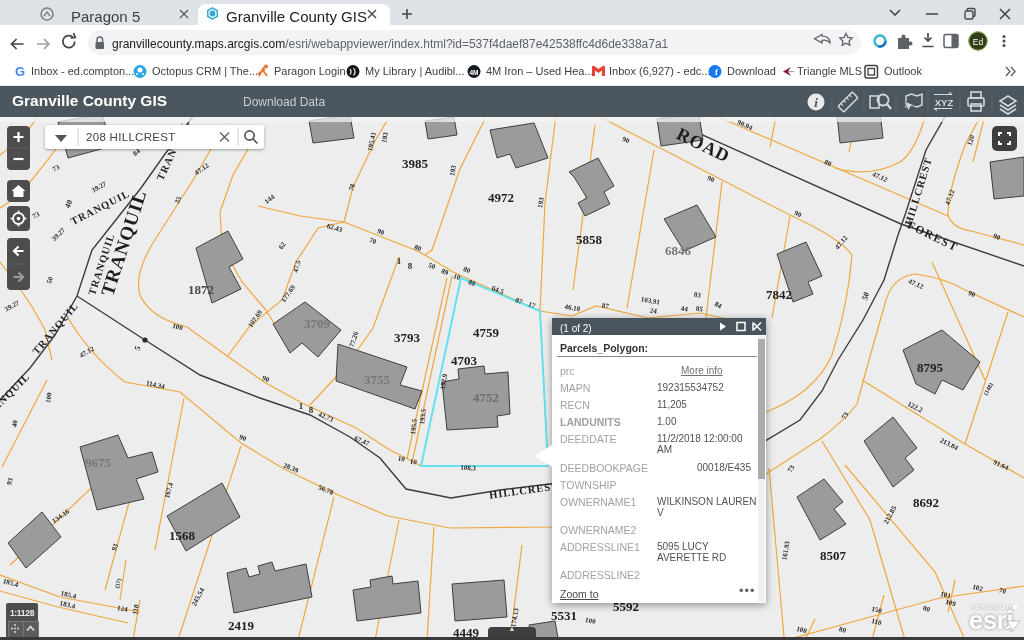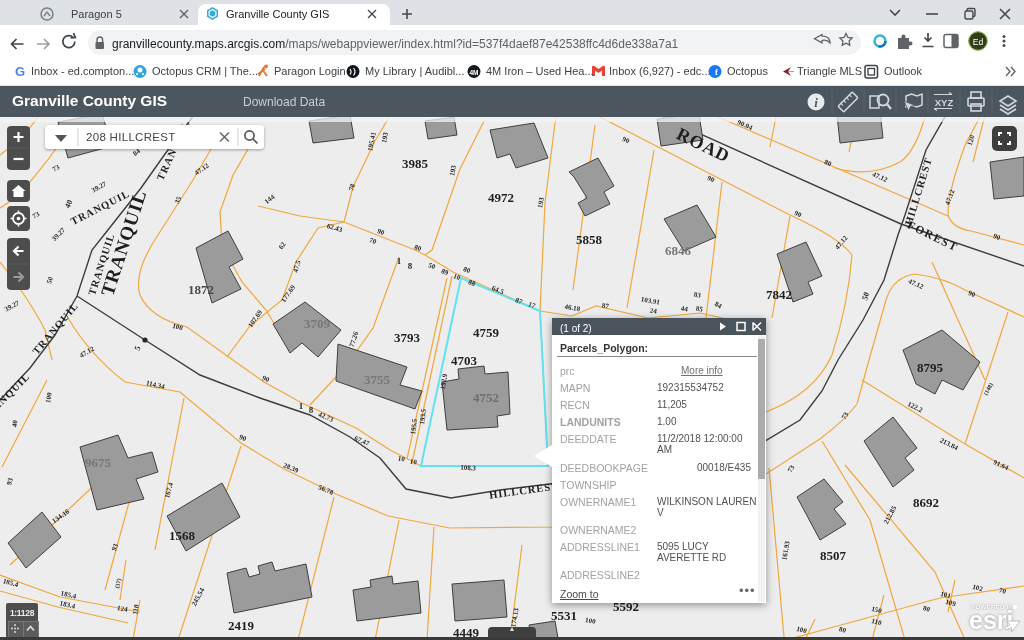--- a/index.html
+++ b/index.html
@@ -3,21 +3,21 @@
 <meta charset="utf-8">
 <style>
   html,body{margin:0;padding:0;width:1024px;height:640px;overflow:hidden;}
   body{font-family:"Liberation Sans",sans-serif;position:relative;background:#EDEDEE;}
   .abs{position:absolute;}
   
   #tabbar{left:0;top:0;width:1024px;height:25px;background:#DEE1E6;}
   #toolbar{left:0;top:25px;width:1024px;height:32px;background:#FFFFFF;}
   #bookmarks{left:0;top:57px;width:1024px;height:29px;background:#FFFFFF;border-bottom:1px solid #E4E6E8;box-sizing:border-box;}
   #appheader{left:0;top:86px;width:1024px;height:31px;background:#4C565E;}
-  .tabtxt{font-size:11px;color:#3C4043;white-space:nowrap;}
+  .tabtxt{font-size:15px;color:#3C4043;white-space:nowrap;}
   .bmtxt{font-size:11px;color:#3C4043;white-space:nowrap;text-align:right;}
   .activetab{left:198px;top:4px;width:192px;height:21px;background:#FFFFFF;border-radius:8px 8px 0 0;}
   .pill{left:88px;top:30px;width:773px;height:25px;background:#F1F3F4;border-radius:13px;}
 </style>
 </head>
 <body>
 
 <div class="abs" id="tabbar"></div>
 <div class="abs activetab"></div>
 <svg class="abs" style="left:0;top:0" width="1024" height="25">
@@ -69,21 +69,21 @@
 
   <circle cx="978" cy="41" r="9" fill="#333d18"></circle>
   <circle cx="978" cy="41" r="9.3" fill="none" stroke="#6a9a35" stroke-width="1"></circle>
   <text x="978" y="44.5" font-size="8.5" fill="#fff" text-anchor="middle" font-family="Liberation Sans">Ed</text>
 
   <circle cx="1004" cy="36.5" r="1.5" fill="#46494d"></circle>
       <circle cx="1004" cy="41" r="1.5" fill="#46494d"></circle>
       <circle cx="1004" cy="45.5" r="1.5" fill="#46494d"></circle>
   </g>
 </svg>
-<div class="abs" style="left:112px;top:37px;font-size:12px;color:#202124;white-space:nowrap;">granvillecounty.maps.arcgis.com<span style="color:#5F6368;">/maps/webappviewer/index.html?id=537f4daef87e42538ffc4d6de338a7a1</span></div>
+<div class="abs" style="left:112px;top:37px;font-size:12px;color:#202124;white-space:nowrap;">granvillecounty.maps.arcgis.com<span style="color:#5F6368;">/esri/webappviewer/index.html?id=537f4daef87e42538ffc4d6de338a7a1</span></div>
 
 <div class="abs" id="bookmarks"></div>
 <svg class="abs" style="left:0;top:57px" width="1024" height="29">
   <text x="15" y="19" font-size="13" font-weight="bold" fill="#4285F4" font-family="Liberation Sans">G</text>
   <circle cx="140" cy="14.5" r="6.5" fill="#2BA6DE"></circle>
     <circle cx="140" cy="13" r="2.5" fill="#fff"></circle>
     <circle cx="137" cy="17" r="1" fill="#fff"></circle>
     <circle cx="143" cy="17" r="1" fill="#fff"></circle>
   <path d="M259 19 l5 -9 m-2 2 l5 7 m-9 -2 l7 -5" stroke="#E8762C" stroke-width="1.8" fill="none"></path>
   <circle cx="266" cy="9.5" r="2" fill="#E8762C"></circle>
@@ -102,21 +102,21 @@
   <rect x="865" y="8.5" width="12.5" height="12.5" rx="2" fill="none" stroke="#3C4043" stroke-width="1.5"></rect>
     <rect x="868" y="11.5" width="6.5" height="6.5" fill="none" stroke="#3C4043" stroke-width="1.3"></rect>
   <path d="M1006 10 l4 4.5 l-4 4.5 M1011 10 l4 4.5 l-4 4.5" fill="none" stroke="#5F6368" stroke-width="1.4"></path>
 </svg>
 <div class="abs bmtxt" style="left:31px;top:65px;">Inbox - ed.compton...</div>
 <div class="abs bmtxt" style="left:152px;top:65px;">Octopus CRM | The...</div>
 <div class="abs bmtxt" style="left:274px;top:65px;">Paragon Login</div>
 <div class="abs bmtxt" style="left:365px;top:65px;">My Library | Audibl...</div>
 <div class="abs bmtxt" style="left:486px;top:65px;">4M Iron – Used Hea...</div>
 <div class="abs bmtxt" style="left:609px;top:65px;">Inbox (6,927) - edc...</div>
-<div class="abs bmtxt" style="left:727px;top:65px;">Octopus</div>
+<div class="abs bmtxt" style="left:727px;top:65px;">Download</div>
 <div class="abs bmtxt" style="left:797px;top:65px;">Triangle MLS</div>
 <div class="abs bmtxt" style="left:884px;top:65px;">Outlook</div>
 
 <div class="abs" id="appheader"></div>
 <div class="abs" style="left:12px;top:92px;font-size:15.5px;font-weight:bold;color:#FFFFFF;">Granville County GIS</div>
 <div class="abs" style="left:243px;top:95px;font-size:12px;color:#C8CFD4;">Download Data</div>
 <svg class="abs" style="left:800px;top:86px" width="224" height="31">
   <g stroke="#5A646C" stroke-width="1">
       <path d="M32 4 V27 M64 4 V27 M96 4 V27 M128 4 V27 M160 4 V27 M192 4 V27"></path>
     </g>

